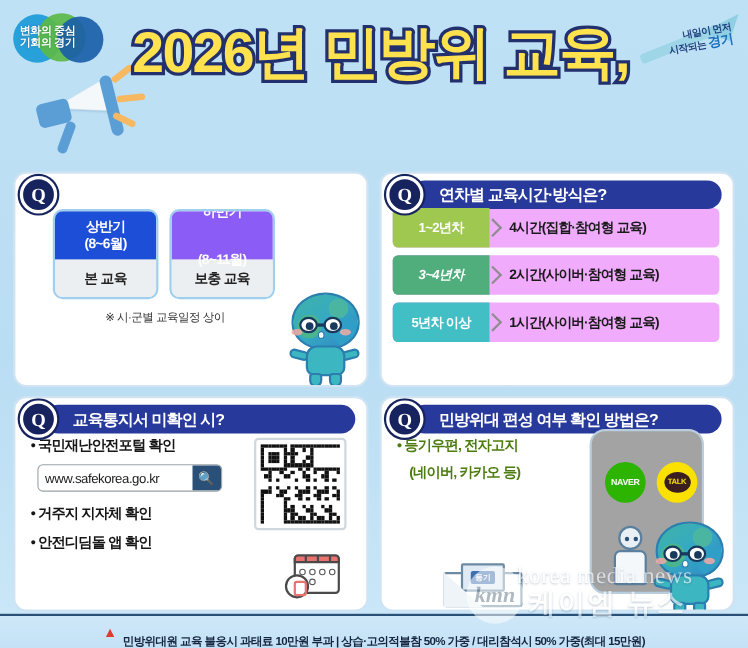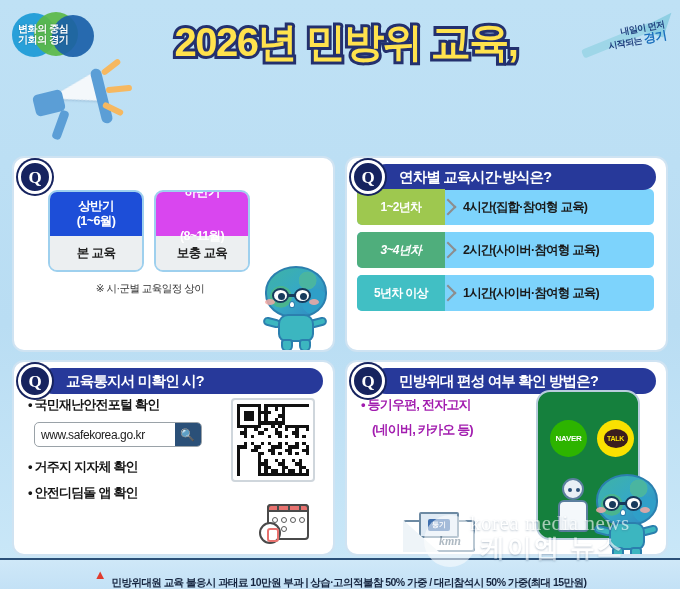--- a/index.html
+++ b/index.html
@@ -87,21 +87,21 @@
   }
   .mg-r1 { left: 82px; top: 2px;  width: 22px; transform: rotate(-38deg); }
   .mg-r2 { left: 88px; top: 24px; width: 26px; transform: rotate(-6deg); }
   .mg-r3 { left: 84px; top: 44px; width: 22px; transform: rotate(26deg); }
 
   .title-block {
     position: absolute; left: 118px; top: 22px; width: 456px;
     text-align: center; line-height: 1;
   }
   .title-line {
-    font-size: 40px; font-weight: 900; letter-spacing: -1.5px;
+    font-size: 52px; font-weight: 900; letter-spacing: -1.5px;
     -webkit-text-stroke: 6px #23306e;
     paint-order: stroke fill;
     margin-bottom: 4px;
   }
   .title-line.l1 { color: #ffe24d; }
   .title-line.l2 { color: #ffffff; font-size: 42px; }
 
   
   .grid {
     position: absolute; left: 12px; top: 156px;
@@ -166,21 +166,21 @@
   .c1-note {
     margin-top: 10px; padding-left: 24px;
     text-align: center; width: 228px;
     font-size: 10.5px; color: #333; letter-spacing: -.5px;
   }
 
   
   .c2-body { padding: 9px 12px 0 10px; display: flex; flex-direction: column; gap: 7px; }
   .yr-row {
     display: flex; align-items: stretch; height: 36px;
-    background: #7dd3fc; border-radius: 5px; overflow: visible;
+    background: #f0abfc; border-radius: 5px; overflow: visible;
   }
   .yr-tag {
     width: 88px; display: flex; align-items: center; justify-content: center;
     color: #fff; font-weight: 800; font-size: 12px; letter-spacing: -.7px;
     border-radius: 5px 0 0 5px; position: relative;
   }
   .yr-tag::after {
     content: ""; position: absolute; right: -9px; top: 50%;
     width: 10px; height: 10px; transform: translateY(-50%) rotate(45deg);
     border-top: 2px solid #8d8d8d; border-right: 2px solid #8d8d8d;
@@ -241,26 +241,26 @@
     position: absolute; left: 0; bottom: 0; width: 22px; height: 22px;
     border: 2px solid #4a4a4a; border-radius: 50%; background: #fff;
   }
   .cal-icon .mag::after {
     content: ""; position: absolute; left: 6px; top: 4px;
     width: 8px; height: 10px; border: 2px solid #e8726f; border-radius: 3px;
   }
 
   
   .c4-body { position: relative; height: 100%; padding: 12px 0 0 14px; }
-  .c4-line { font-size: 13px; font-weight: 800; color: #a21caf; letter-spacing: -.8px; margin-bottom: 7px; }
+  .c4-line { font-size: 13px; font-weight: 800; color: #4d7c0f; letter-spacing: -.8px; margin-bottom: 7px; }
   .c4-line.indent { padding-left: 11px; }
   .phone {
     position: absolute; right: 26px; top: 6px;
     width: 104px; height: 150px;
-    border: 2.5px solid #b9cddd; border-radius: 14px; background: #15803d;
+    border: 2.5px solid #b9cddd; border-radius: 14px; background: #a3a3a3;
   }
   .app-row { position: absolute; left: 12px; top: 28px; display: flex; gap: 10px; }
   .app {
     width: 37px; height: 37px; border-radius: 50%;
     display: flex; align-items: center; justify-content: center;
     font-size: 8px; font-weight: 900; letter-spacing: -.3px;
   }
   .app.naver { background: #2db400; color: #fff; }
   .app.talk  { background: #fae100; color: #3b1e1e; position: relative; }
   .app.talk .bub {
@@ -373,21 +373,21 @@
     font-size: 25px; font-weight: 800; color: #fff; letter-spacing: 2px;
     text-shadow: 0 1px 2px rgba(60,90,120,.55); white-space: nowrap;
   }
   .wm-circle {
     position: absolute; left: 0; top: 14px; width: 52px; height: 52px;
     background: rgba(255,255,255,.85); border-radius: 50%;
     display: flex; align-items: center; justify-content: center;
   }
   .wm-circle span {
     font-family: "Liberation Serif", serif; font-style: italic;
-    font-size: 12px; color: #7d8f9e; font-weight: 700;
+    font-size: 20px; color: #7d8f9e; font-weight: 700;
   }
 
   
   .footer {
     position: absolute; left: 0; bottom: 0; width: 680px; height: 31px;
     display: flex; align-items: center; justify-content: center;
     border-top: 2px solid #2b5078;
     background: linear-gradient(180deg,#cfe8f8,#c3e1f6);
   }
   .footer .warn { color: #e03b2e; font-size: 13px; margin-right: 5px; }
@@ -445,26 +445,26 @@
 
     <div class="card">
       <div class="q-badge">
         <span>Q</span>
       </div>
       <div class="c1-body">
         <div class="term-row">
           <div class="term-box a">
             <div class="top" style="background: #1d4ed8;">
               <span>상반기</span>
-              <span>(1~6월)</span>
+              <span>(8~6월)</span>
             </div>
             <div class="bot">본 교육</div>
           </div>
           <div class="term-box b">
-            <div class="top" style="background: #d946ef; gap: 29px;">
+            <div class="top" style="background: #8b5cf6; gap: 29px;">
               <span>하반기</span>
               <span>(8~11월)</span>
             </div>
             <div class="bot">보충 교육</div>
           </div>
         </div>
         <div class="c1-note">※ 시·군별 교육일정 상이</div>
       </div>
       <div class="mascot mascot-1">
         <span class="head"></span>

